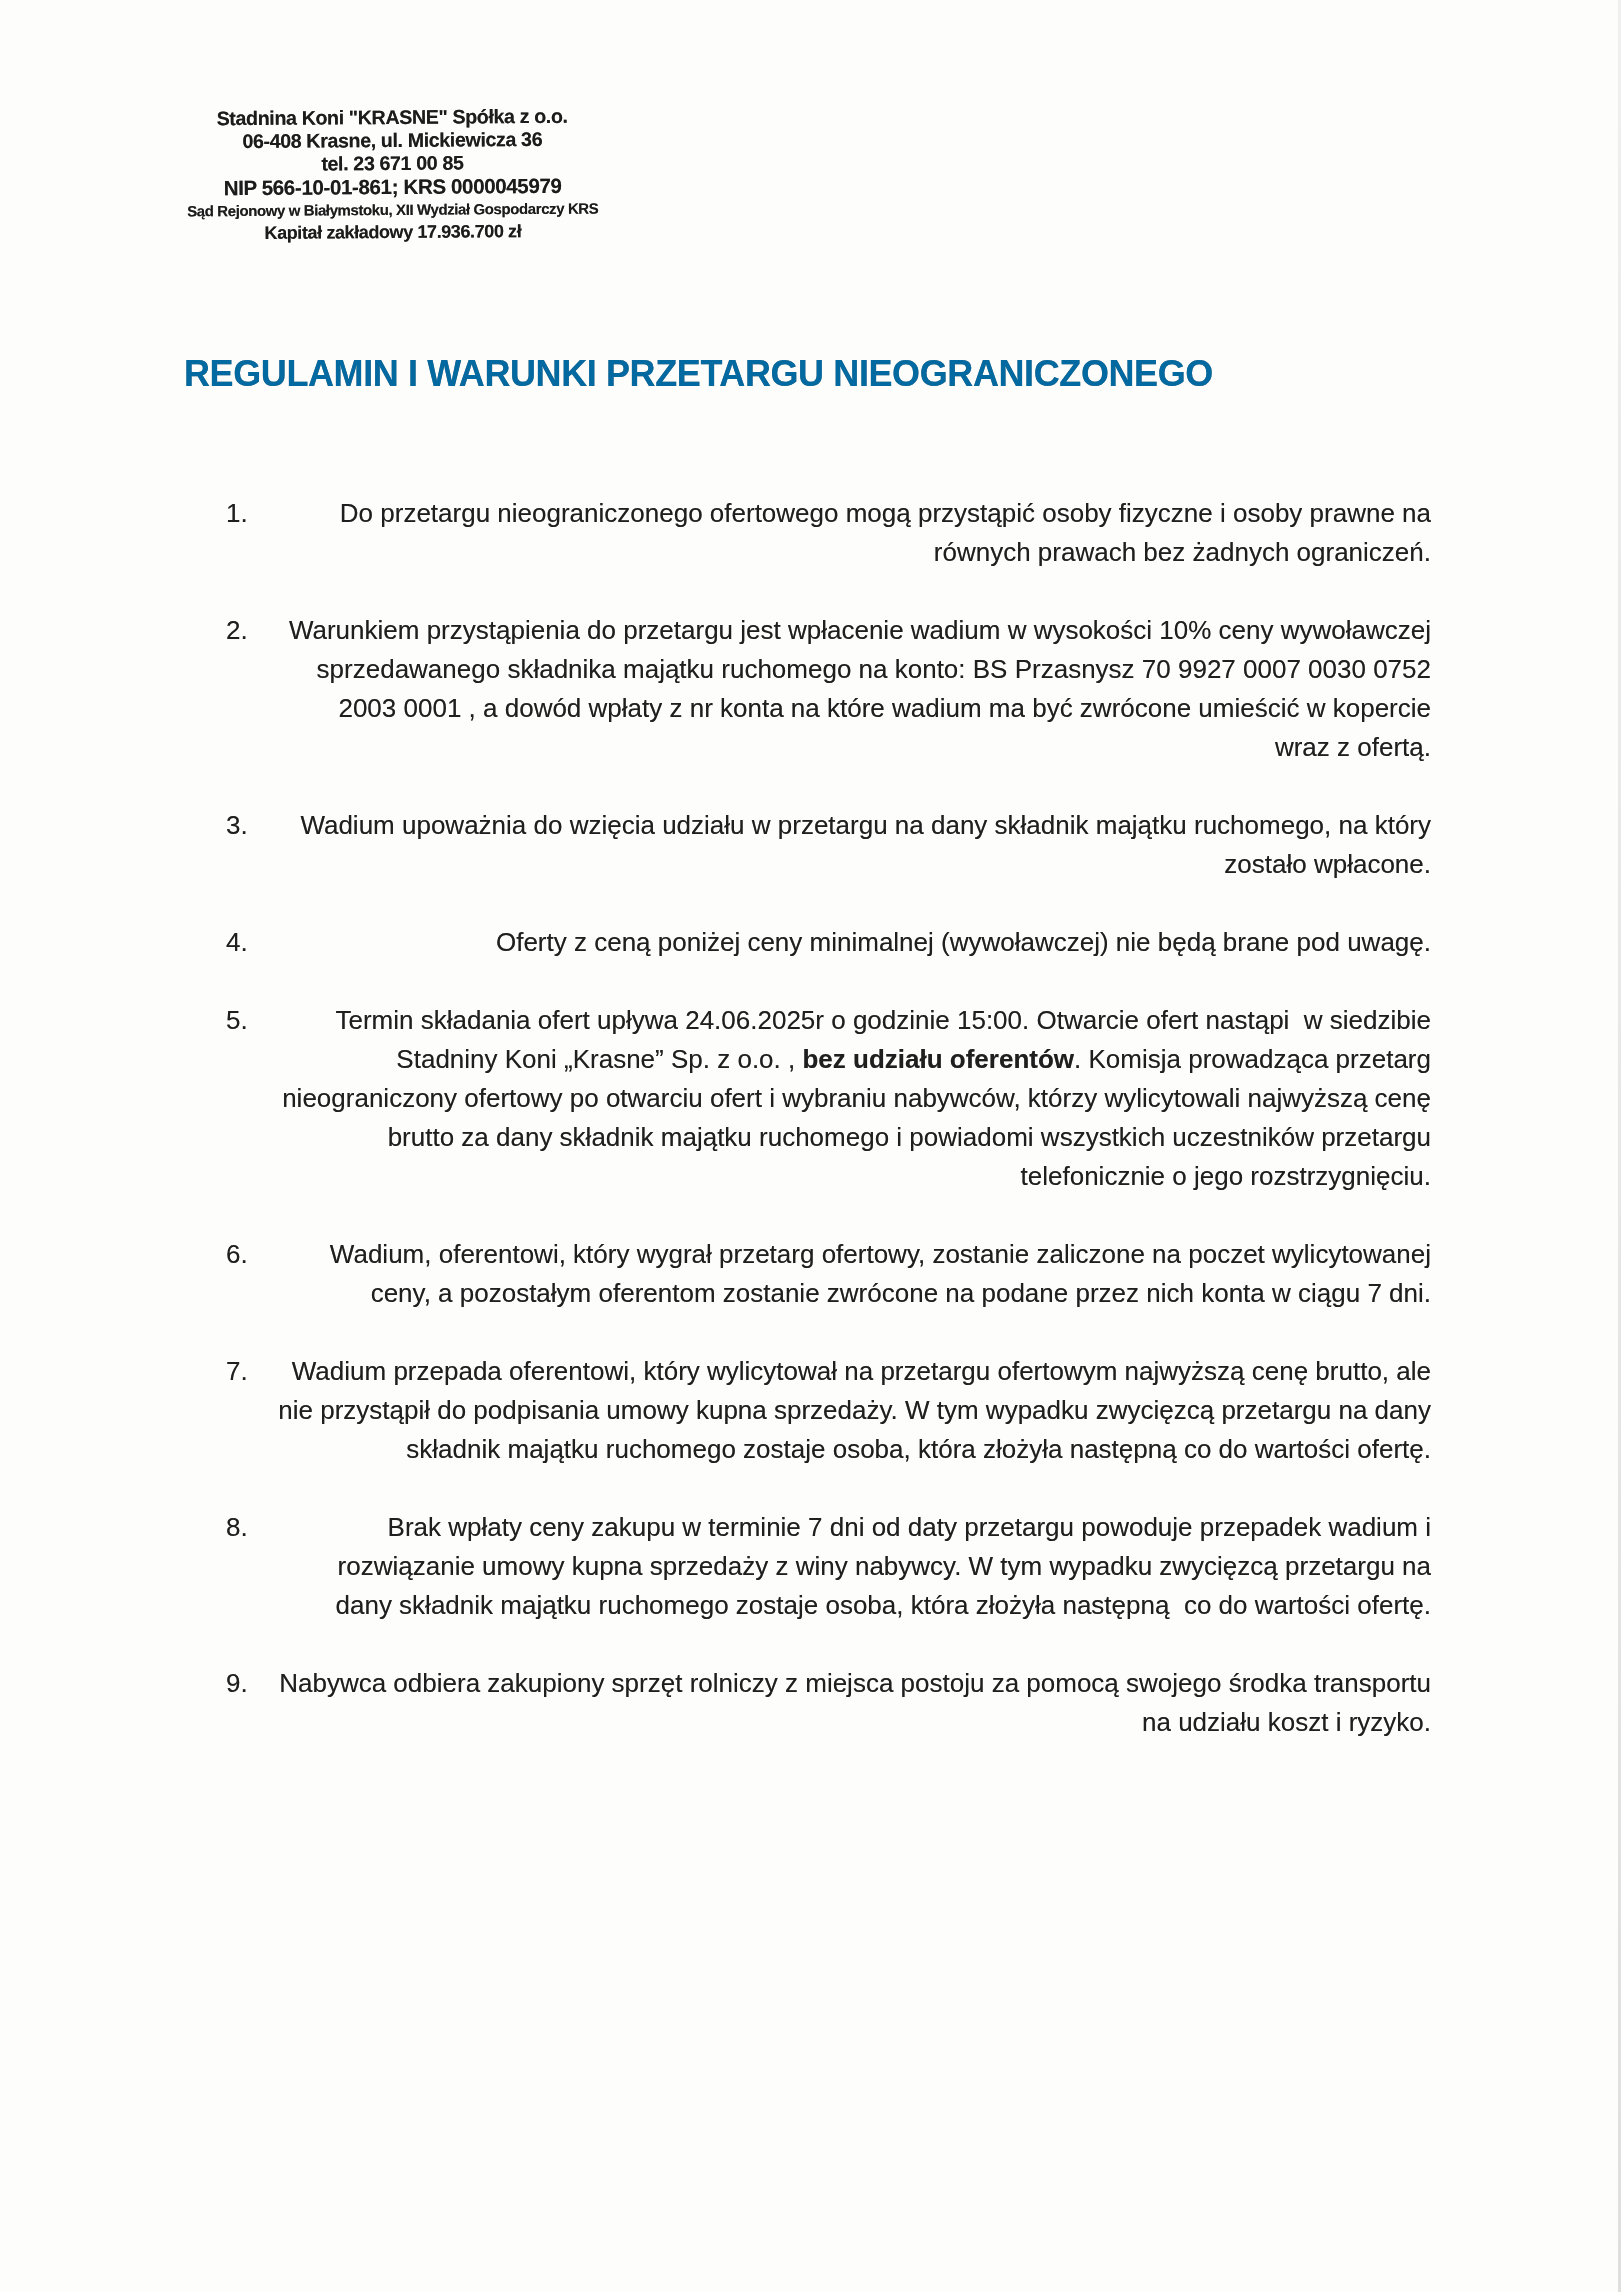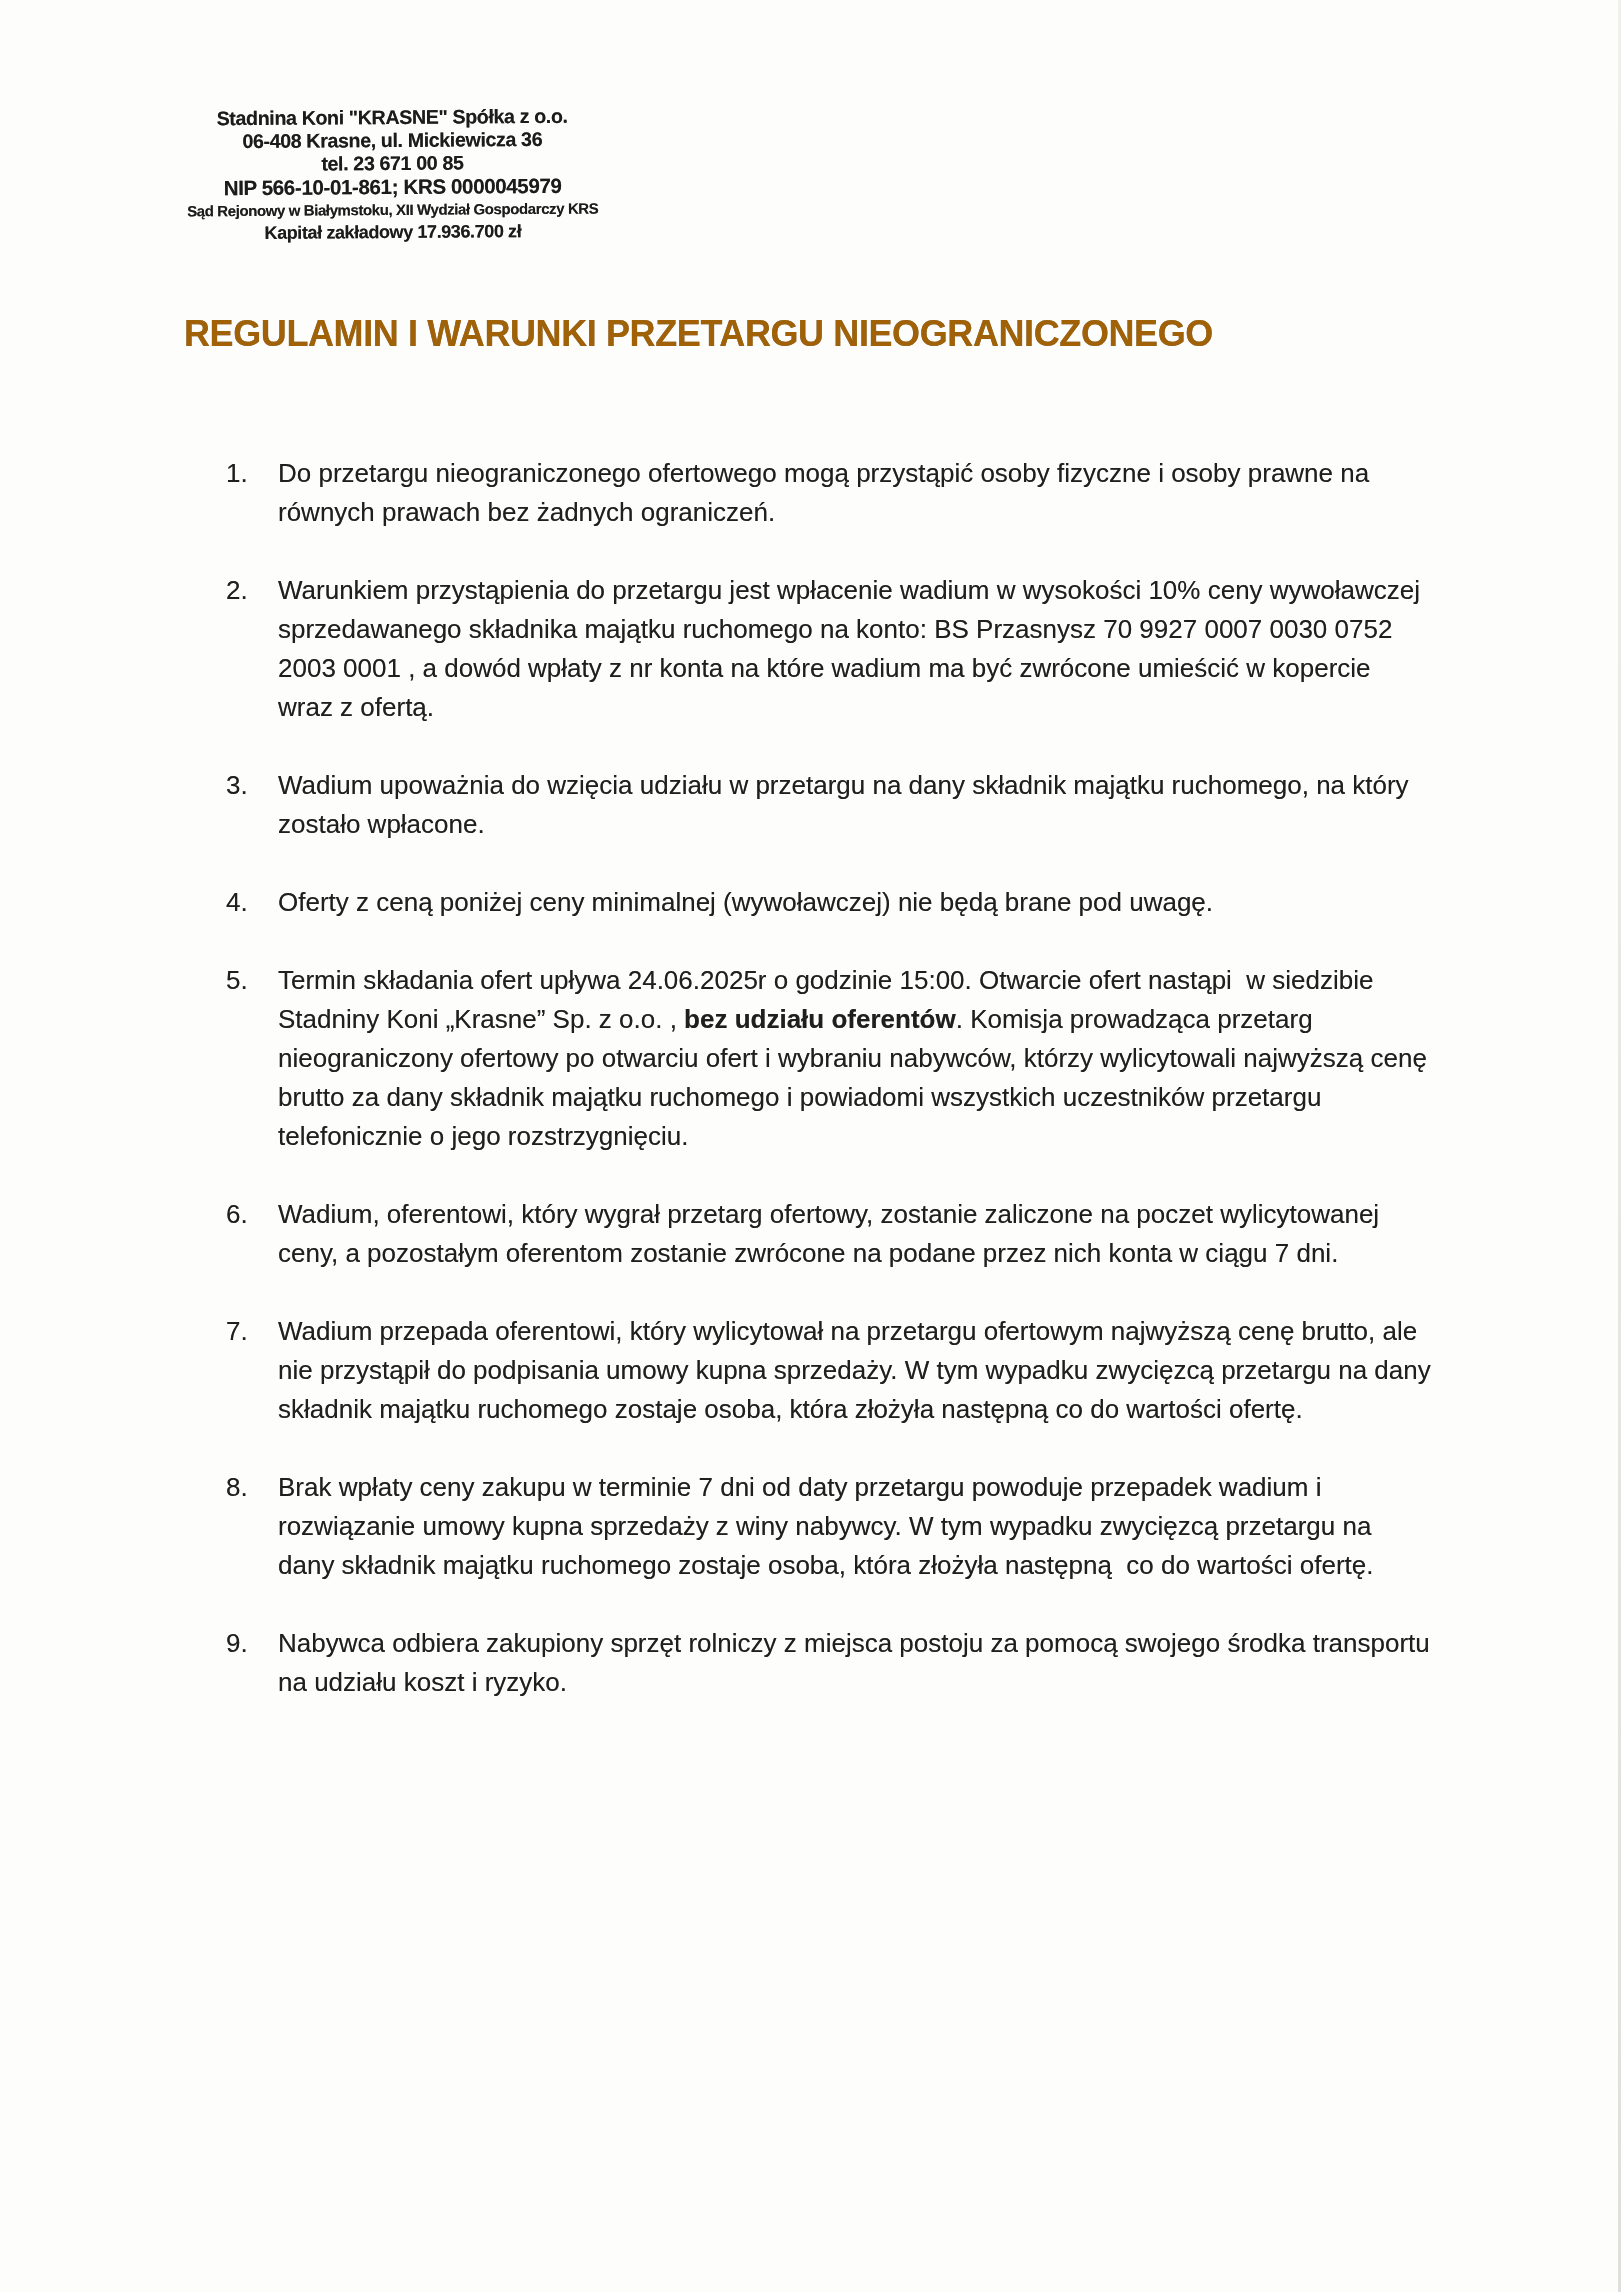--- a/index.html
+++ b/index.html
@@ -46,46 +46,46 @@
   .stamp .lh-line { line-height: 23px; white-space: nowrap; }
   .stamp .lh-1 { font-size: 19.7px; }
   .stamp .lh-2 { font-size: 19.7px; }
   .stamp .lh-3 { font-size: 19.7px; }
   .stamp .lh-4 { font-size: 20.6px; }
   .stamp .lh-5 { font-size: 15px; }
   .stamp .lh-6 { font-size: 18px; }
 
   
   .title-block {
-    margin: 69px 0 0 184px;
+    margin: 109px 0 0 184px;
     width: 1236px;
     font-weight: bold;
     font-size: 36px;
-    color: #a16207;
+    color: #0369a1;
     letter-spacing: -0.4px;
     text-shadow: 0 0 0.5px rgba(0,0,0,.5);
   }
   .title-line-1 { line-height: 41px; }
   .title-line-2 { margin-top: 47px; line-height: 41px; word-spacing: 8px; }
 
   
   .items {
     margin: 100px 0 0 226px;
     width: 1205px;
   }
   .item {
     display: grid;
     grid-template-columns: 52px 1fr;
     margin-bottom: 39px;
     font-size: 26px;
     line-height: 39px;
     text-shadow: 0 0 0.4px rgba(0,0,0,.45);
   }
   .item .num { text-align: left; }
-  .item .text { text-align: left; }
+  .item .text { text-align: right; }
   .item .text .seg-bold { font-weight: bold; }
 </style>
 </head>
 <body>
 
 <div class="page">
 
   <div class="stamp">
     <div class="lh-line lh-1">Stadnina Koni "KRASNE" Spółka z o.o.</div>
     <div class="lh-line lh-2">06-408 Krasne, ul. Mickiewicza 36</div>

